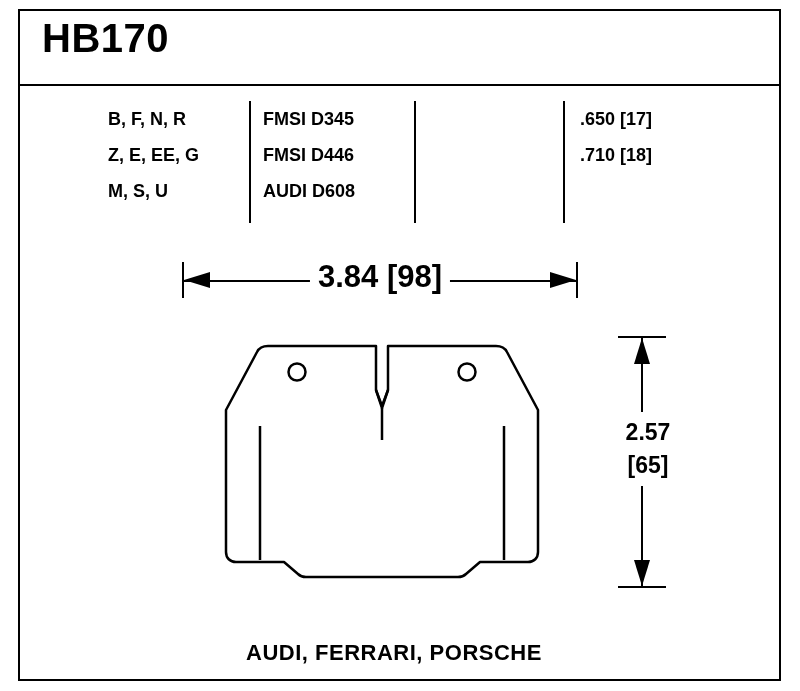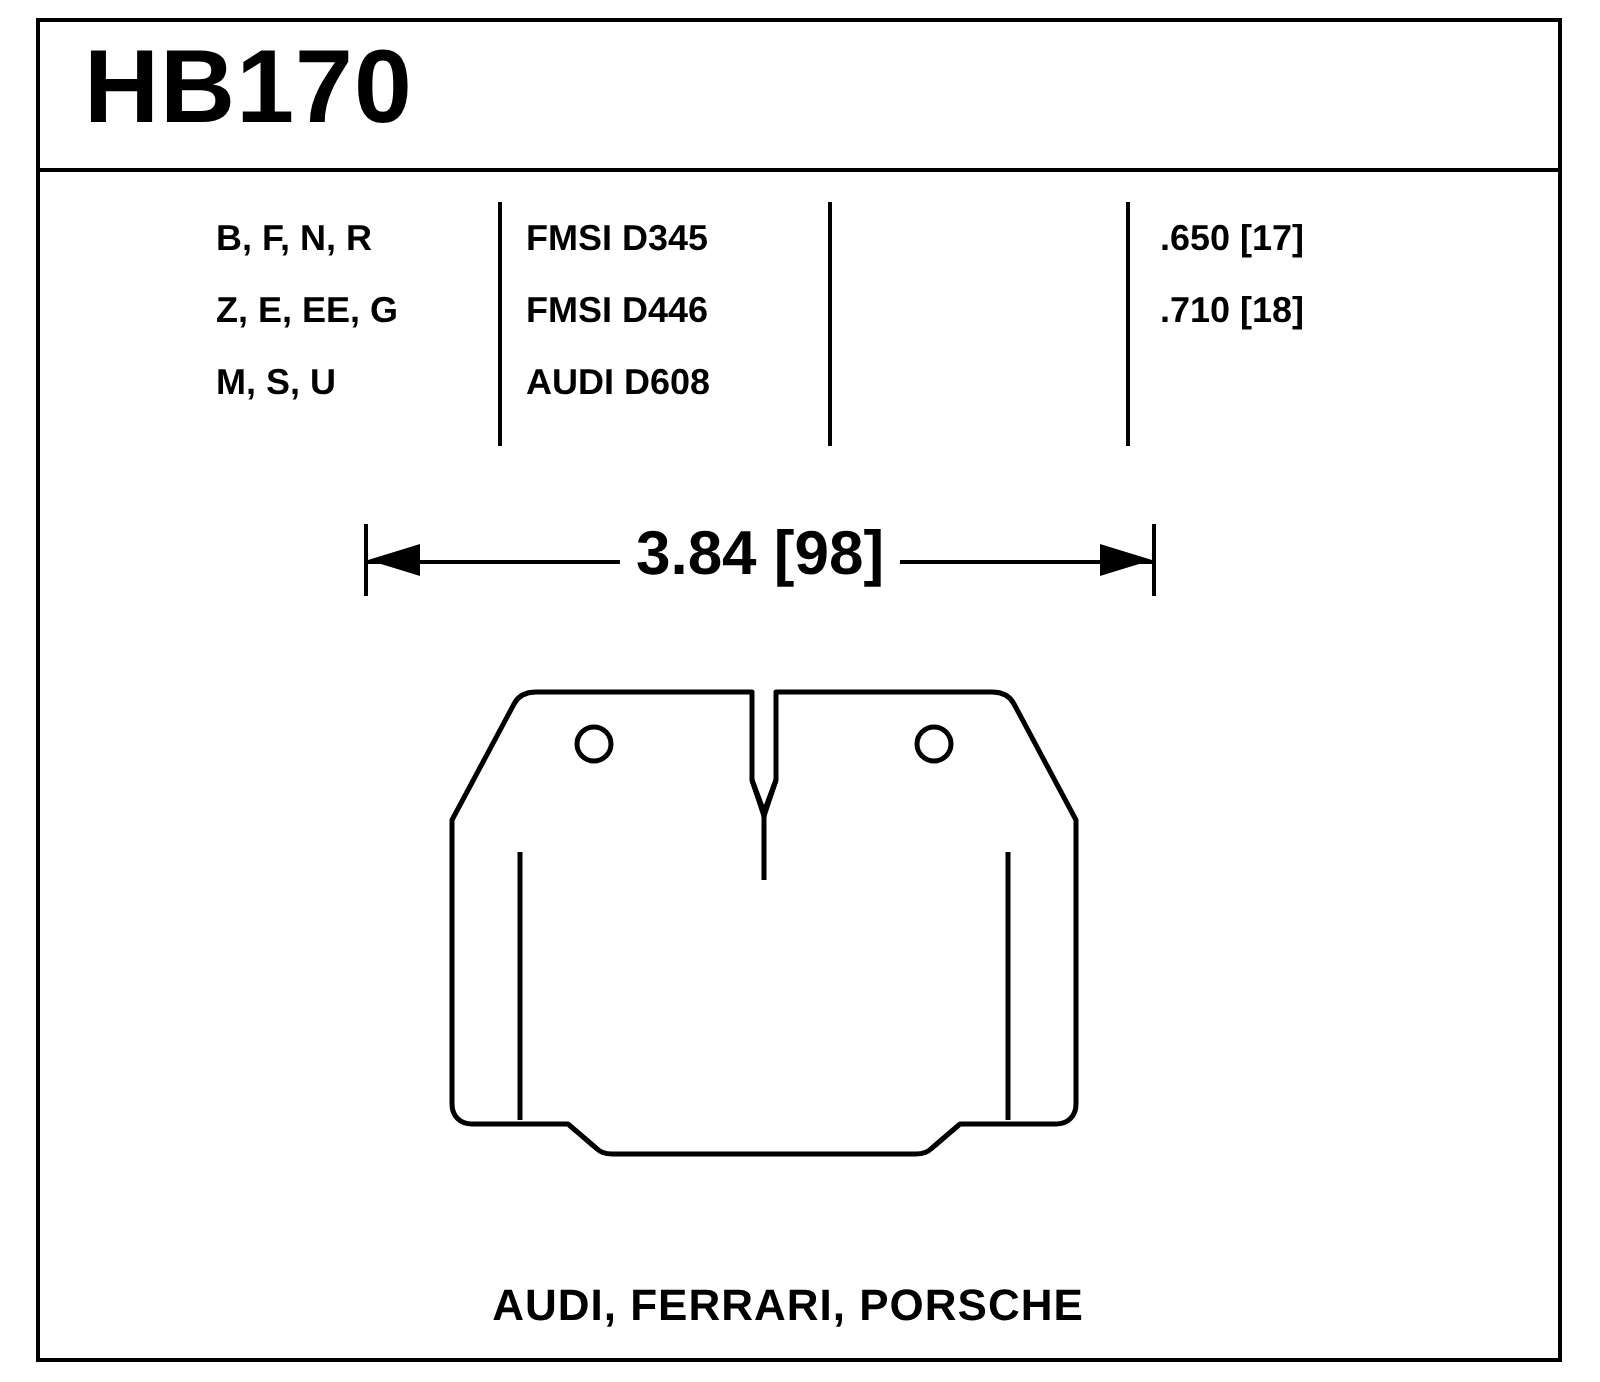--- a/index.html
+++ b/index.html
@@ -28,21 +28,21 @@
     height: 672px;
     border: 2px solid #000000;
     box-sizing: border-box;
   }
 
   
   .part-number {
     position: absolute;
     left: 42px;
     top: 18px;
-    font-size: 52px;
+    font-size: 40px;
     font-weight: bold;
     letter-spacing: 0.5px;
     line-height: 1;
   }
 
   
   .hrule {
     position: absolute;
     left: 20px;
     top: 84px;
@@ -239,20 +239,31 @@
 
   <div class="dim-width">
     <div class="arrow-line-h"></div>
     <div class="tick-v left"></div>
     <div class="tick-v right"></div>
     <div class="ah left"></div>
     <div class="ah right"></div>
     <div class="label">3.84 [98]</div>
   </div>
 
+  <div class="dim-height">
+    <div class="arrow-line-v"></div>
+    <div class="tick-h top"></div>
+    <div class="tick-h bottom"></div>
+    <div class="av up"></div>
+    <div class="av down"></div>
+    <div class="label">
+      <div>2.57</div>
+      <div>[65]</div>
+    </div>
+  </div>
 
   <div class="pad-drawing">
     <svg width="404" height="264" viewBox="0 0 404 264" fill="none" xmlns="http://www.w3.org/2000/svg">
 
       <path d="M 46 80
                L 77 22
                C 79 18 83 16 88 16
                L 196 16
                L 196 60
                L 202 76

